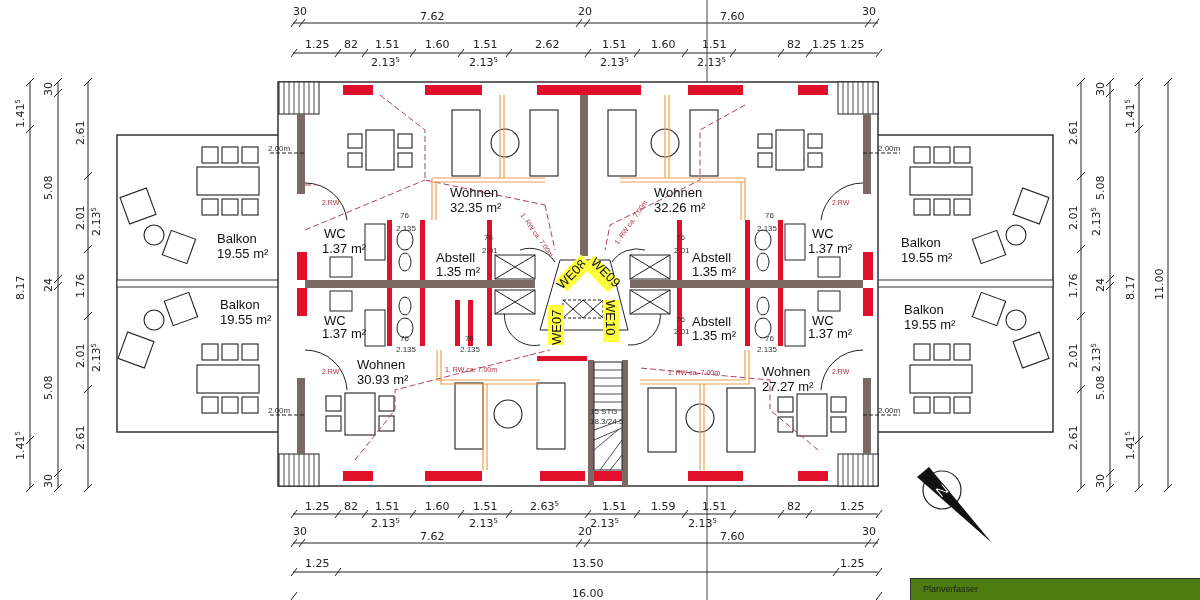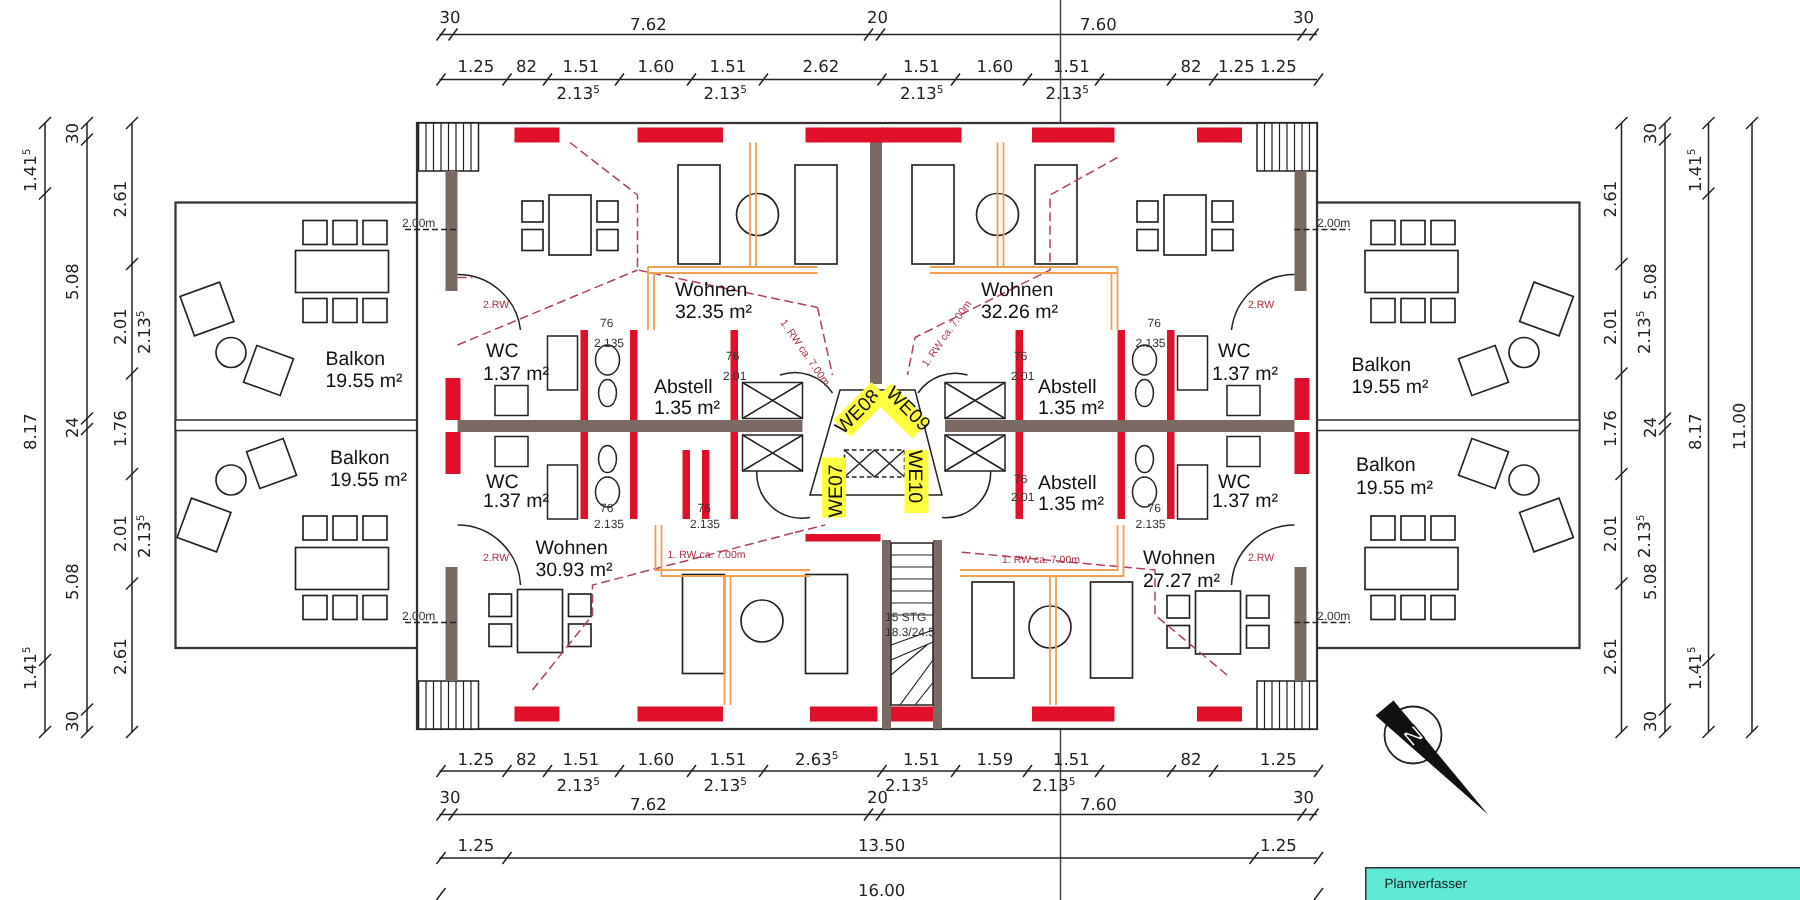--- a/index.html
+++ b/index.html
@@ -10,21 +10,21 @@
   .room-label { font-family:"Liberation Sans", sans-serif; font-size:13px; fill:#111; }
   .small { font-family:"Liberation Sans", sans-serif; font-size:8px; fill:#333; }
   .tiny-red { font-family:"Liberation Sans", sans-serif; font-size:7px; fill:#b03040; }
   .we { font-family:"Liberation Sans", sans-serif; font-size:13px; fill:#111; }
   .line { stroke:#222; stroke-width:1; fill:none; }
   .wall { fill:#7a6a63; }
   .red { fill:#e0102a; }
   .furn { stroke:#222; stroke-width:1.1; fill:#fff; }
   .dash { stroke:#b04060; stroke-width:1; stroke-dasharray:6 3; fill:none; }
   .orange { stroke:#f0a050; stroke-width:1.2; fill:none; }
-  .title-box { position:absolute; left:910px; top:578px; width:290px; height:22px; border:1px solid #333; border-right:none; border-bottom:none; background:#5eead4; }
+  .title-box { position:absolute; left:910px; top:578px; width:290px; height:22px; border:1px solid #333; border-right:none; border-bottom:none; background:#4d7c0f; }
   .title-box span { position:absolute; left:12px; top:5px; font-size:9px; color:#222; font-family:"Liberation Sans", sans-serif; }
 </style>
 </head>
 <body>
 
 <svg id="plan" viewBox="0 0 1200 600" xmlns="http://www.w3.org/2000/svg">
 
   <g>
     <line class="line" x1="293" y1="23" x2="878" y2="23"></line>
     <line class="line" x1="293" y1="53" x2="878" y2="53"></line>

